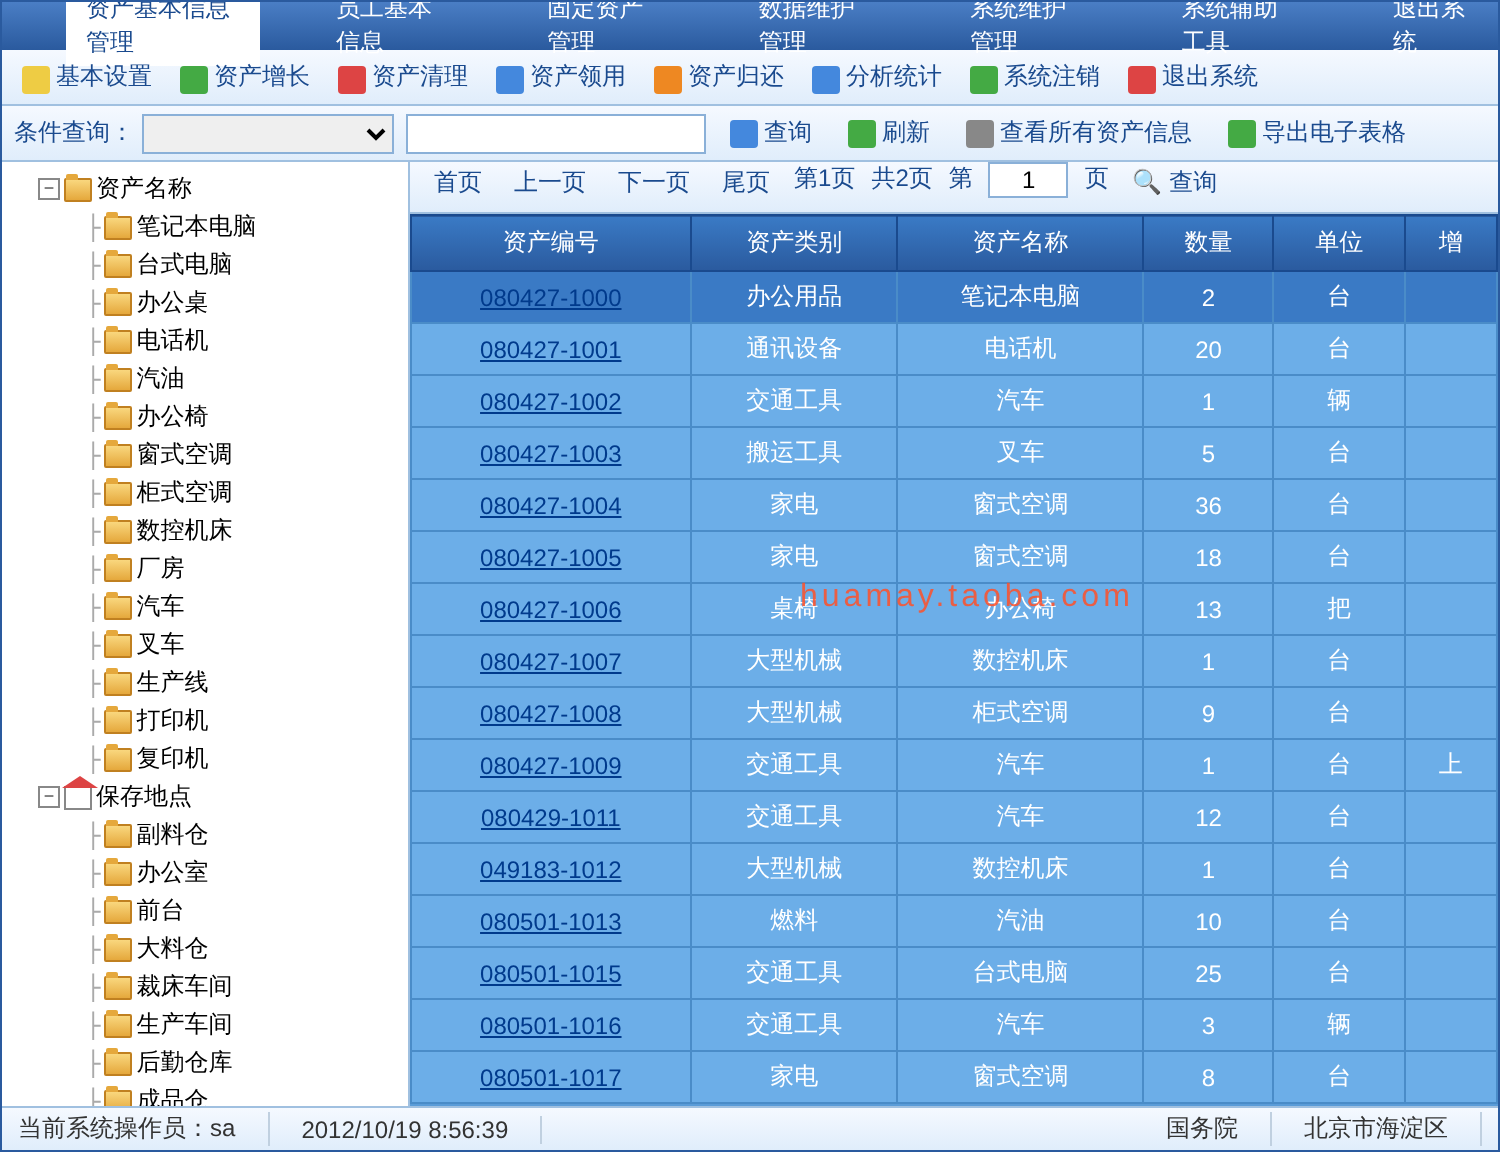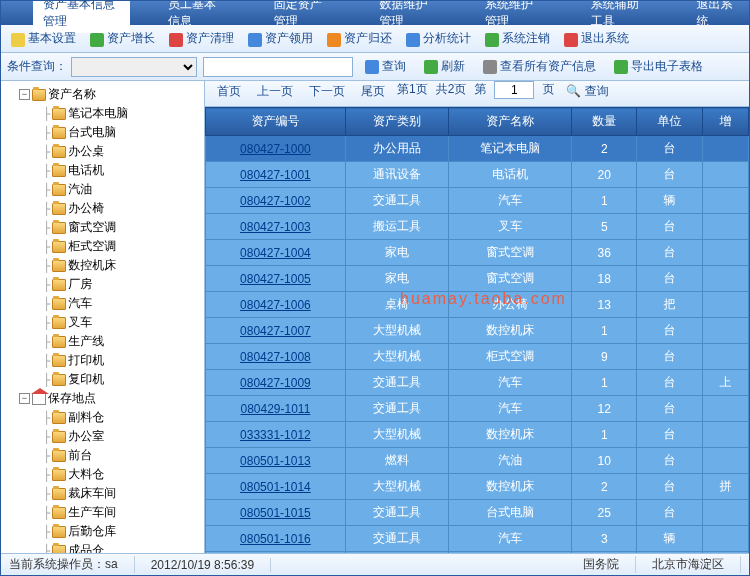--- a/index.html
+++ b/index.html
@@ -355,42 +355,34 @@
             </tr>
             <tr class="">
               <td class="link">080429-1011</td>
               <td>交通工具</td>
               <td>汽车</td>
               <td>12</td>
               <td>台</td>
               <td></td>
             </tr>
             <tr class="">
-              <td class="link">033331-1012</td>
+              <td class="link">049183-1012</td>
               <td>大型机械</td>
               <td>数控机床</td>
               <td>1</td>
               <td>台</td>
               <td></td>
             </tr>
             <tr class="">
               <td class="link">080501-1013</td>
               <td>燃料</td>
               <td>汽油</td>
               <td>10</td>
               <td>台</td>
               <td></td>
-            </tr>
-            <tr class="">
-              <td class="link">080501-1014</td>
-              <td>大型机械</td>
-              <td>数控机床</td>
-              <td>2</td>
-              <td>台</td>
-              <td>拼</td>
             </tr>
             <tr class="">
               <td class="link">080501-1015</td>
               <td>交通工具</td>
               <td>台式电脑</td>
               <td>25</td>
               <td>台</td>
               <td></td>
             </tr>
             <tr class="">

